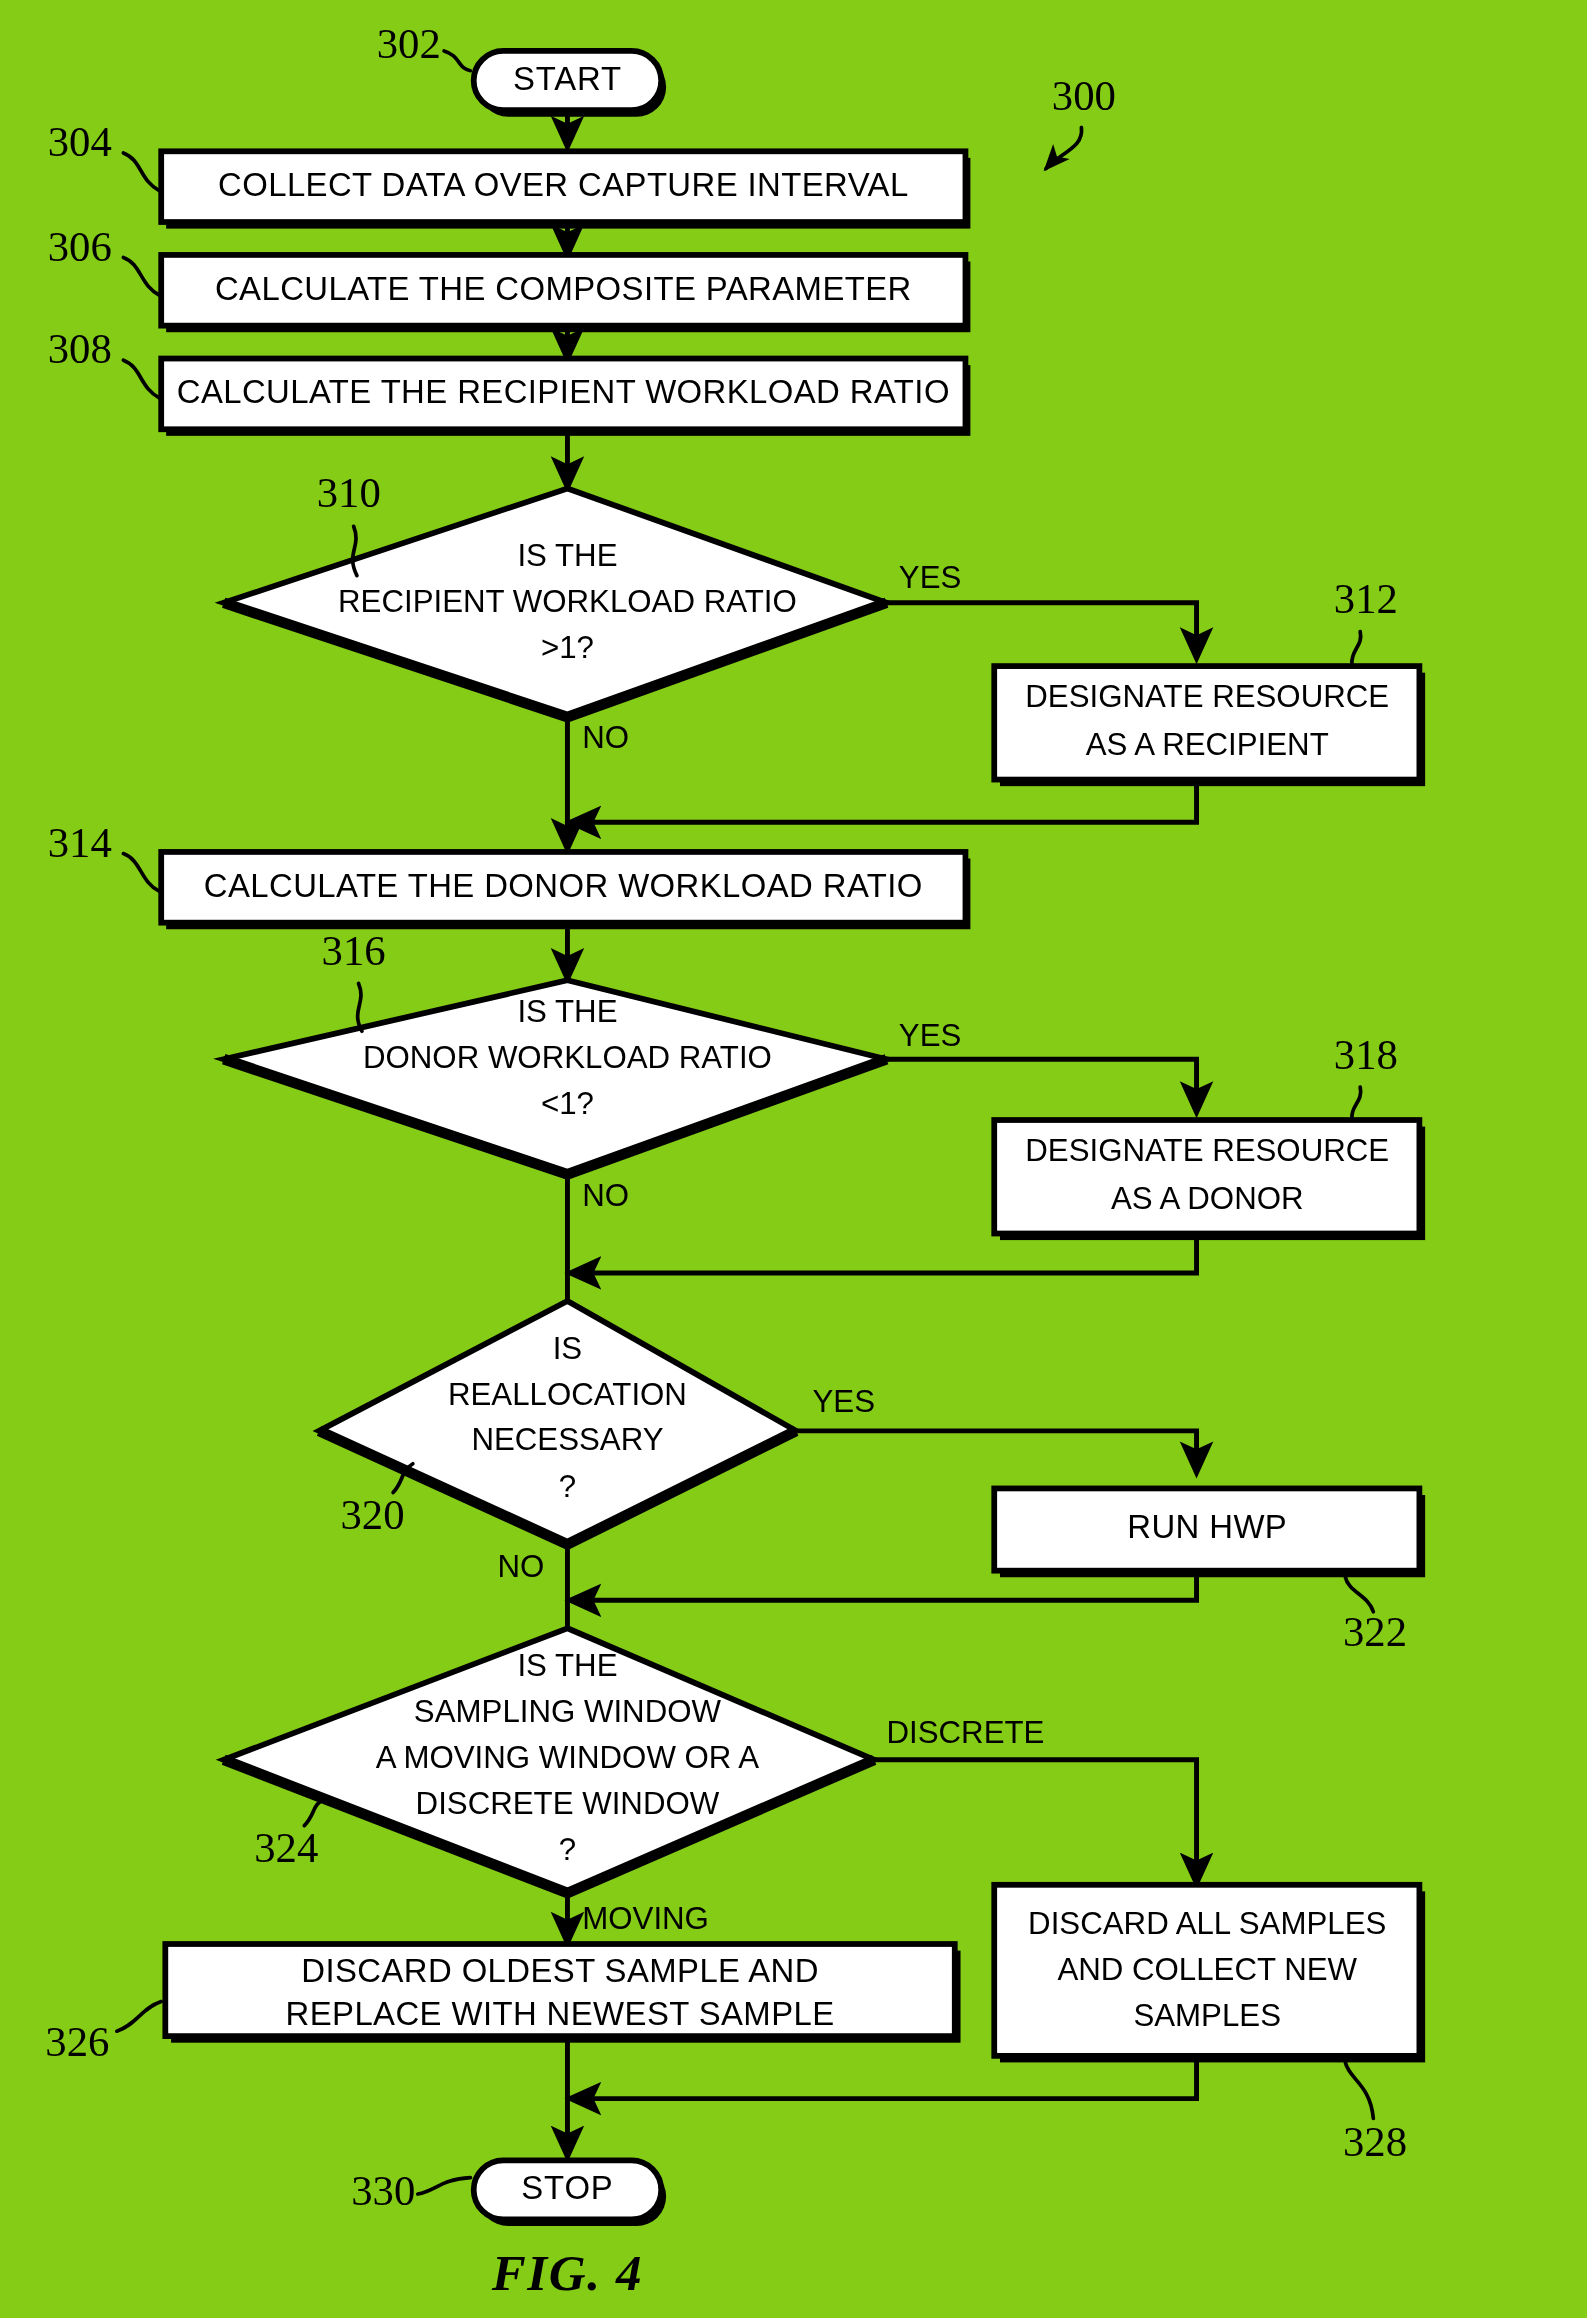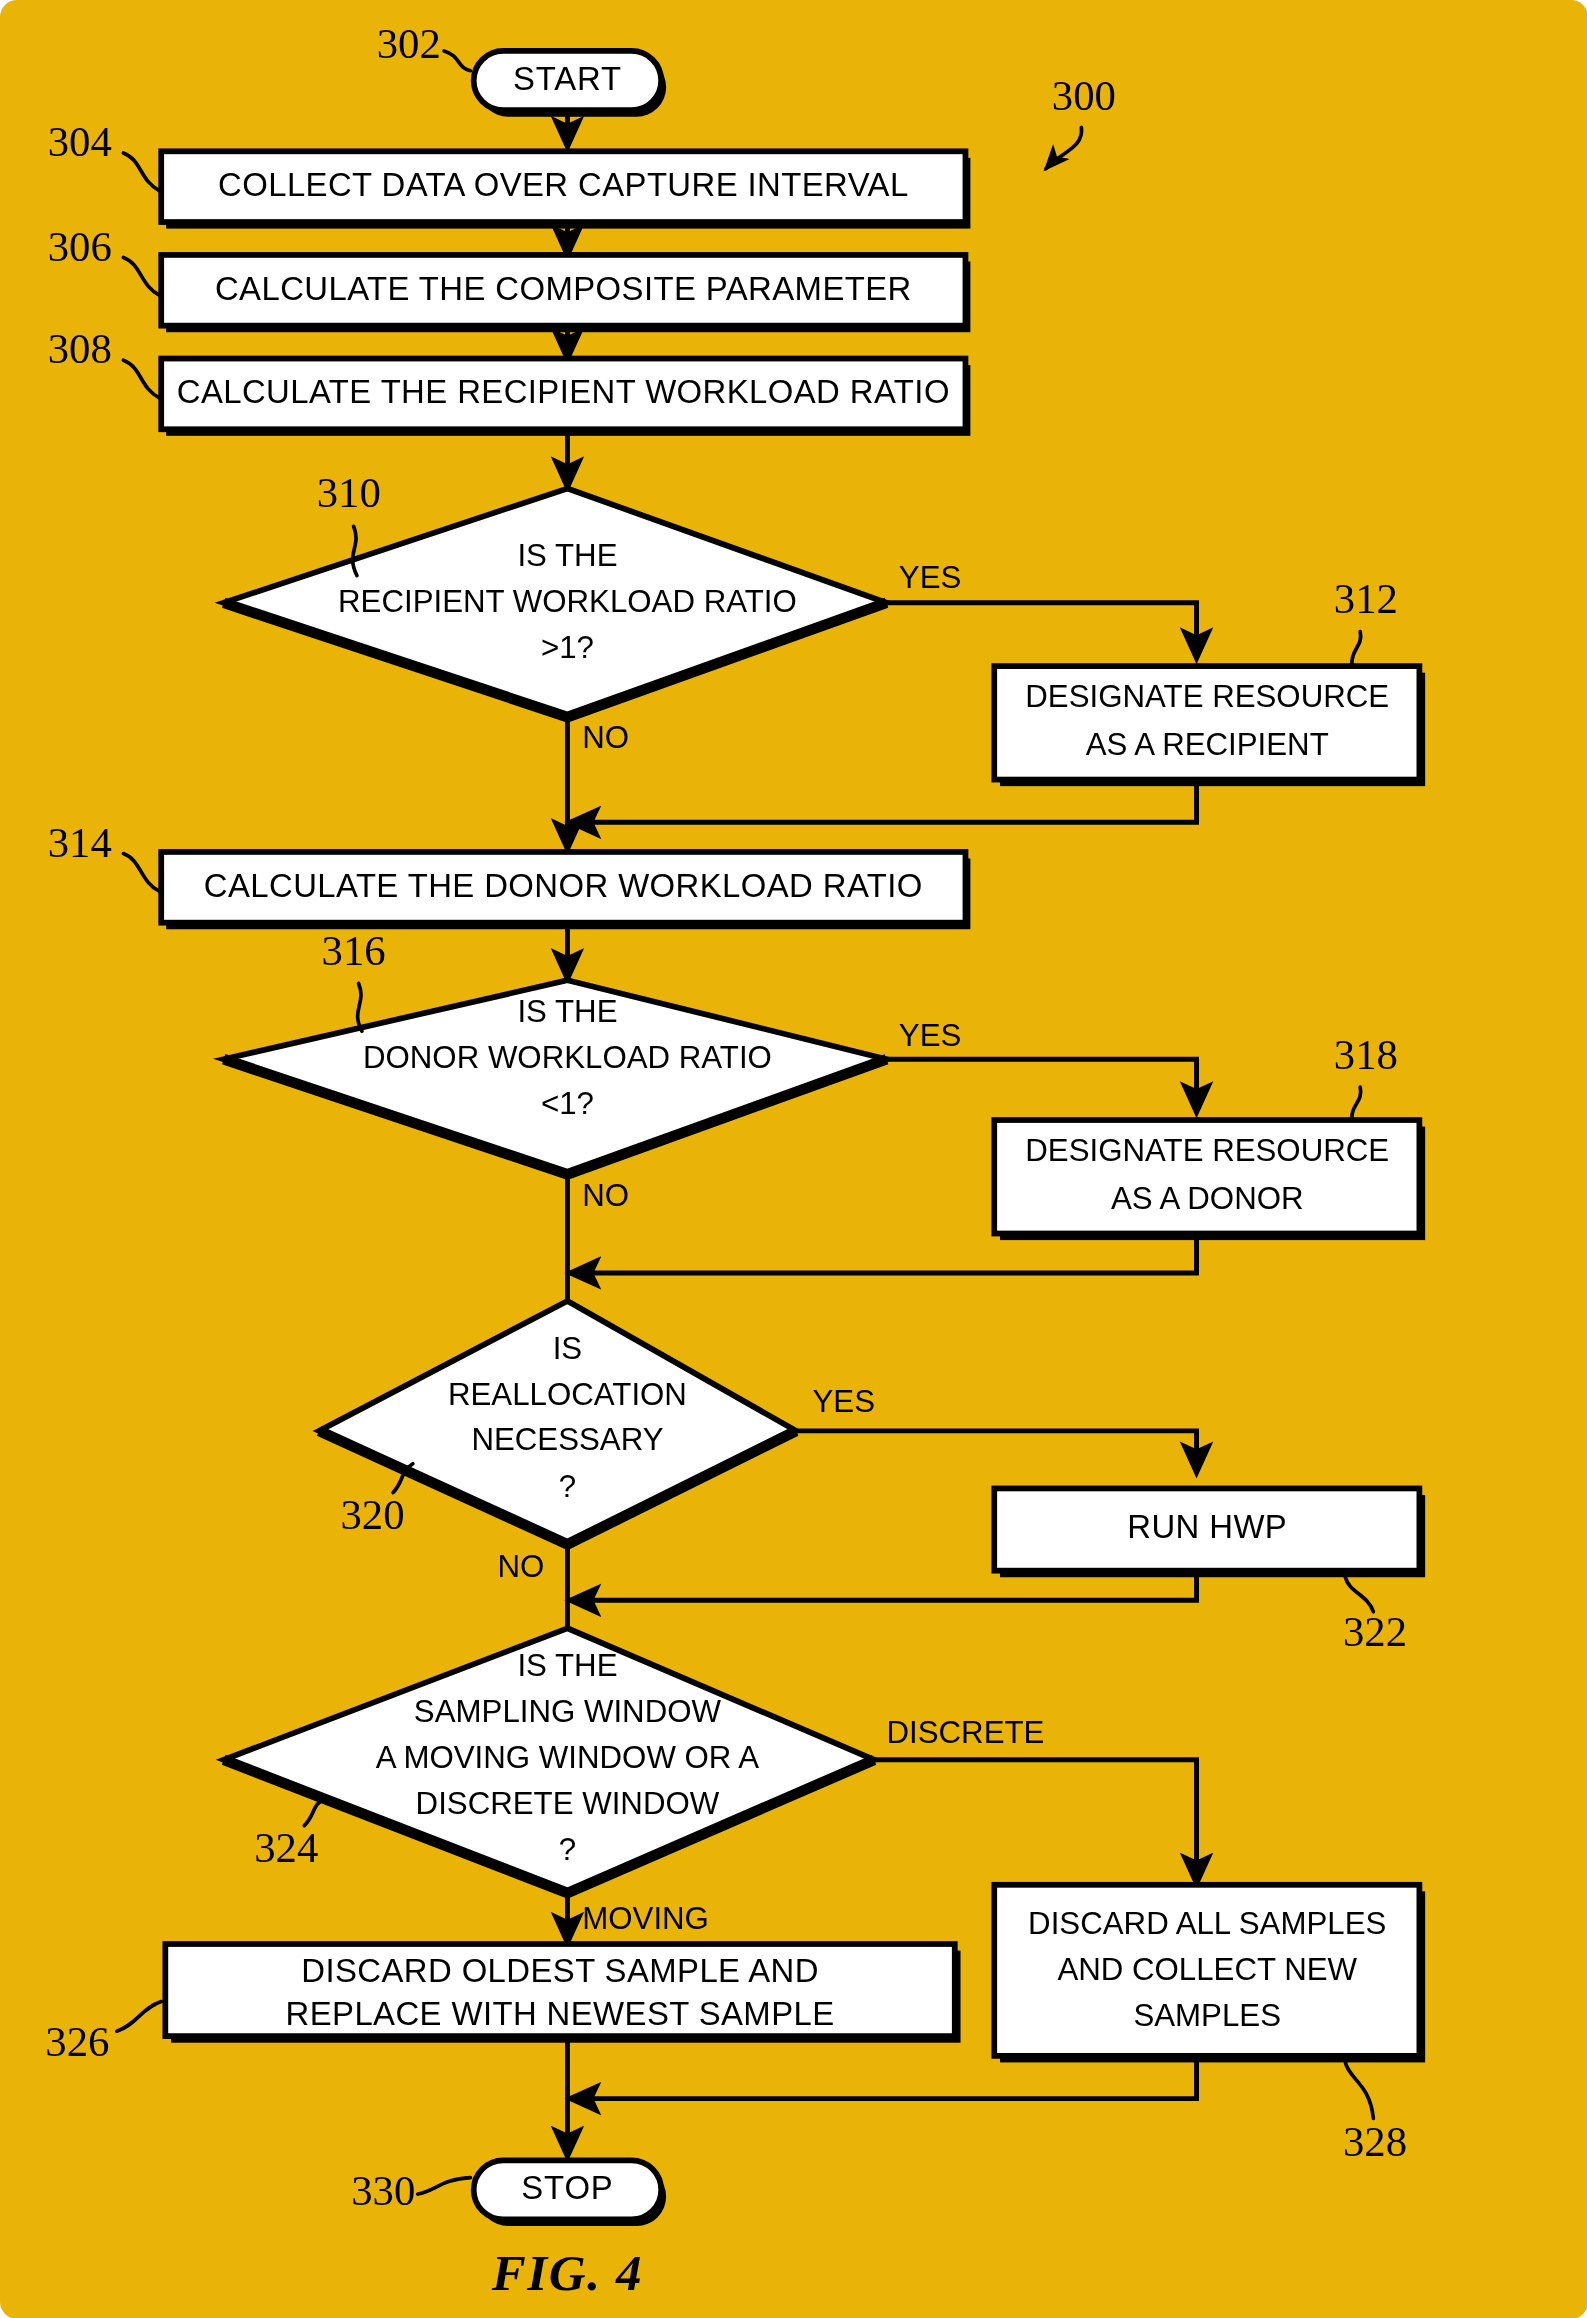--- a/index.html
+++ b/index.html
@@ -11,22 +11,21 @@
   body {
     width: 1588px;
     height: 2319px;
     font-family: "Liberation Sans", sans-serif;
     overflow: hidden;
   }
   #figure-root {
     position: relative;
     width: 1588px;
     height: 2319px;
-    background: #eab308;
-    border-radius: 17px;
+    background: #84cc16;
   }
   svg#flowchart {
     display: block;
     width: 1588px;
     height: 2319px;
   }
   .box-outline {
     stroke: #000000;
     stroke-width: 7;
     fill: #ffffff;

